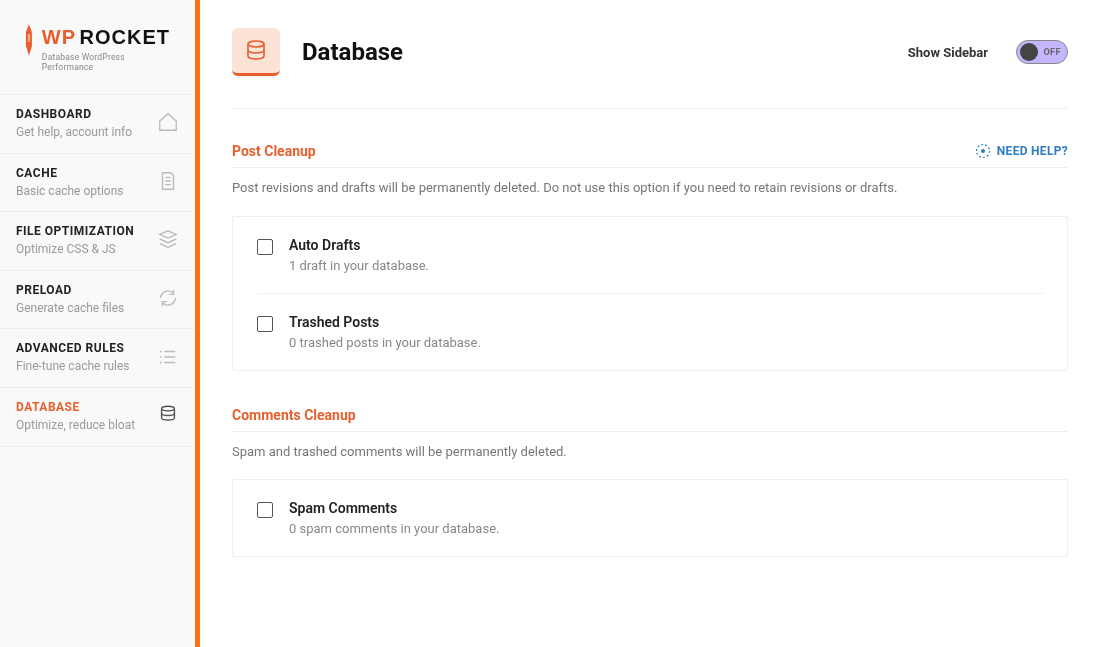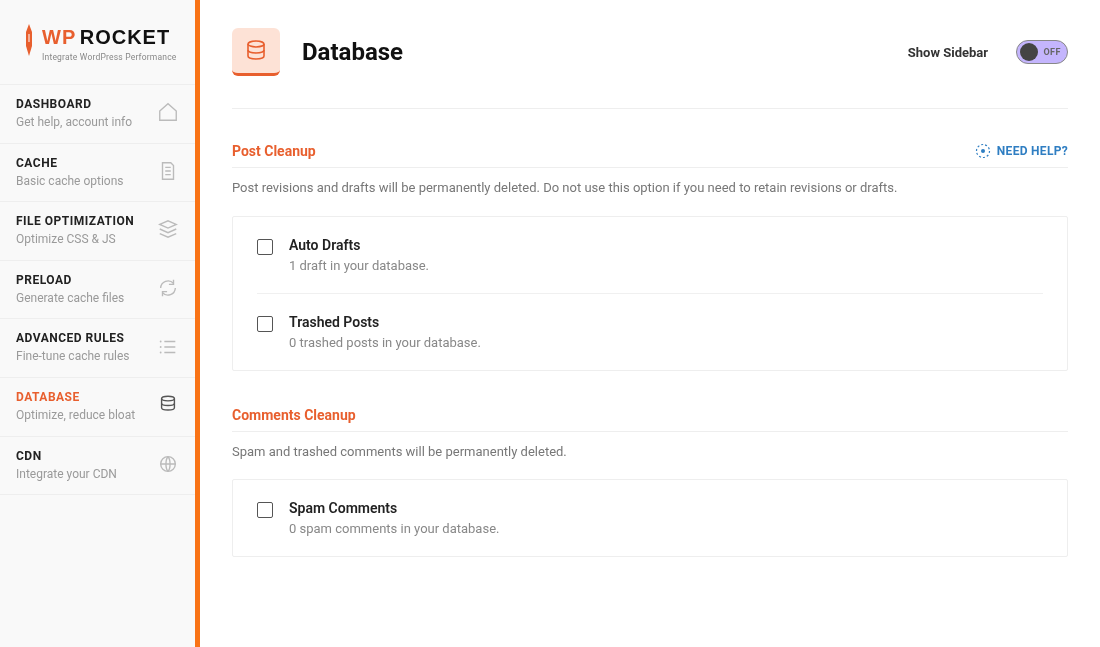--- a/index.html
+++ b/index.html
@@ -108,21 +108,21 @@
       <div class="logo-top">
         <svg class="rocket-glyph" viewBox="0 0 14 32">
           <path fill="#e85f2e" d="M7 0 L10 8 L10 22 L7 32 L4 22 L4 8 Z"></path>
           <path fill="#fff" d="M6 10 h2 v8 h-2 z" opacity=".5"></path>
         </svg>
         <div>
           <div>
             <span class="logo-wp">WP</span>
             <span class="logo-rocket">ROCKET</span>
           </div>
-          <div class="logo-sub" style="margin-left:0">Integrate WordPress Performance</div>
+          <div class="logo-sub" style="margin-left:0">Database WordPress Performance</div>
         </div>
       </div>
     </div>
 
     <div id="nav-container">
         <div class="nav-item">
           <div class="txt">
       <span class="nav-title">DASHBOARD</span>
       <span class="nav-desc">Get help, account info</span>
     </div>
@@ -173,30 +173,20 @@
         </div>
         <div class="nav-item active">
           <div class="txt">
       <span class="nav-title">DATABASE</span>
       <span class="nav-desc">Optimize, reduce bloat</span>
     </div>
     <span><svg viewBox="0 0 24 24" class="nav-icon" style="color:#555">
               <ellipse cx="12" cy="5" rx="7" ry="2.5" fill="none" stroke="currentColor" stroke-width="1.5"></ellipse>
               <path fill="none" stroke="currentColor" stroke-width="1.5" d="M5 5v5c0 1.4 3.1 2.5 7 2.5s7-1.1 7-2.5V5"></path>
               <path fill="none" stroke="currentColor" stroke-width="1.5" d="M5 10v5c0 1.4 3.1 2.5 7 2.5s7-1.1 7-2.5v-5"></path>
-            </svg></span>
-        </div>
-        <div class="nav-item">
-          <div class="txt">
-      <span class="nav-title">CDN</span>
-      <span class="nav-desc">Integrate your CDN</span>
-    </div>
-    <span><svg viewBox="0 0 24 24" class="nav-icon">
-              <circle stroke="#bbb" stroke-width="1.5" fill="none" cx="12" cy="12" r="8"></circle>
-              <path stroke="#bbb" stroke-width="1.5" fill="none" d="M4 12h16M12 4c3 3 3 13 0 16M12 4c-3 3-3 13 0 16"></path>
             </svg></span>
         </div>
       </div>
   </aside>
 
   <main class="main">
     <div class="header-row">
       <div class="header-left">
         <div class="header-icon-box">
           <svg width="24" height="24" viewBox="0 0 24 24">

